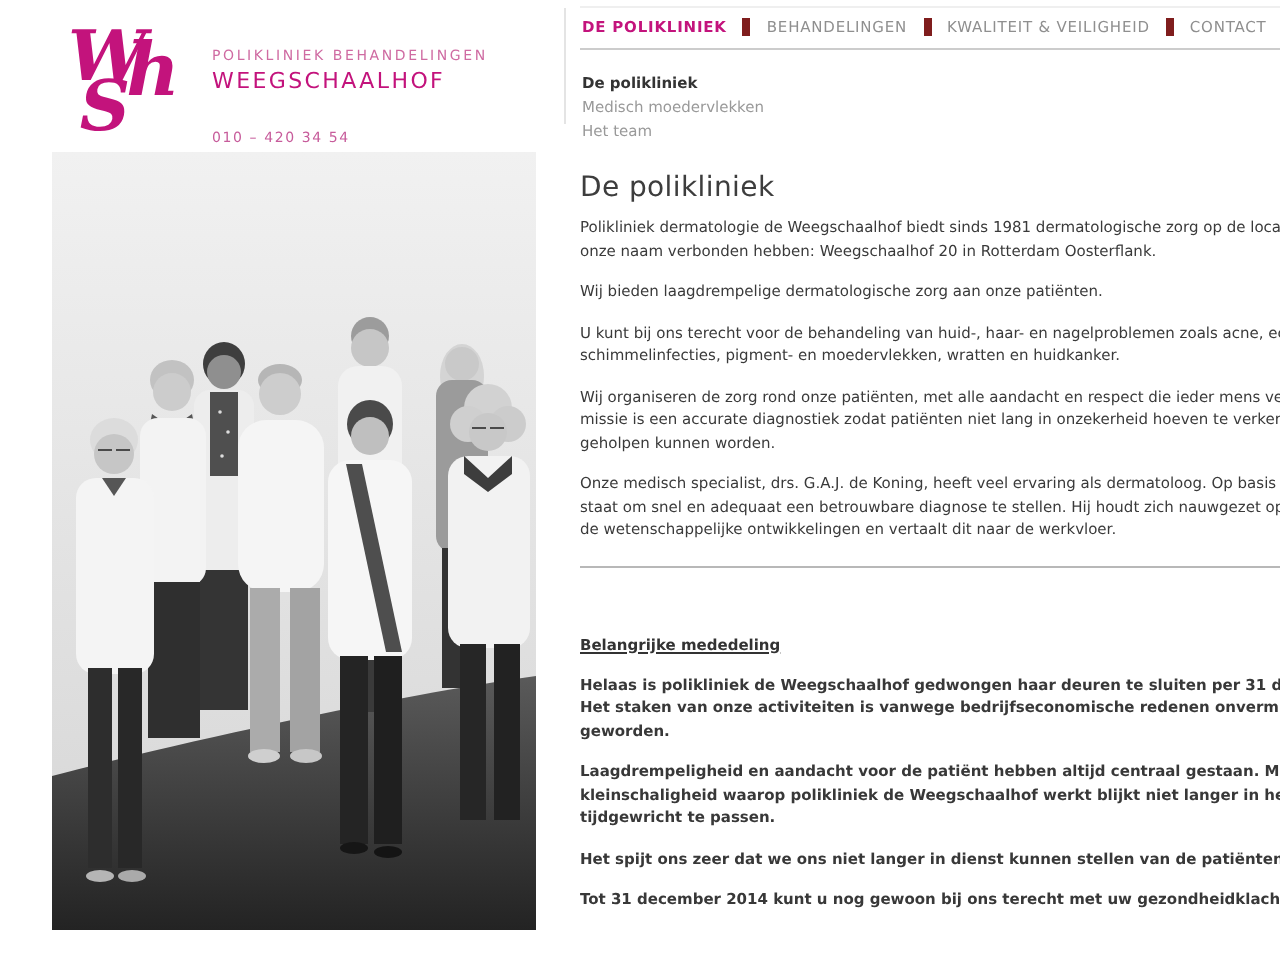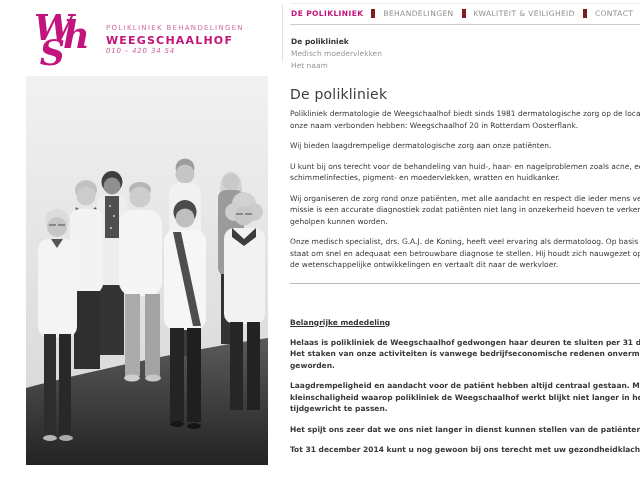--- a/index.html
+++ b/index.html
@@ -5,22 +5,22 @@
   * { margin:0; padding:0; box-sizing:border-box; }
   html,body { width:640px; height:480px; overflow:hidden; background:#ffffff;
               font-family:"DejaVu Sans", sans-serif; }
   body { position:relative; }
 
   
   .brand { position:absolute; left:34px; top:8px; display:flex; align-items:flex-start; cursor:pointer; }
   .monogram { width:64px; height:60px; display:block; }
   .brand-text { margin-left:8px; padding-top:16px; }
   .brand-line1 { font-size:7px; letter-spacing:1.3px; color:#cf6ba2; white-space:nowrap; }
-  .brand-line2 { font-size:11px; font-weight:bold; letter-spacing:1.2px; color:#c3137c; margin-top:2px; white-space:nowrap; }
-  .brand-phone { font-size:7px; letter-spacing:0.8px; color:#c75c9b; margin-top:0; white-space:nowrap;font-style:italic; }
+  .brand-line2 { font-size:11px; font-weight:normal; letter-spacing:1.2px; color:#c3137c; margin-top:2px; white-space:nowrap; }
+  .brand-phone { font-size:7px; letter-spacing:0.8px; color:#c75c9b; margin-top:18px; white-space:nowrap; }
 
   .header-divider { position:absolute; left:282px; top:4px; width:1px; height:58px; background:#e4e4e4; }
 
   
   .topnav { position:absolute; left:290px; top:3px; width:420px;
             border-top:1px solid #efefef; border-bottom:1px solid #cccccc;
             padding:5px 0 6px 0; }
   .topnav ul { list-style:none; display:flex; }
   .topnav li { font-size:7.5px; letter-spacing:0.4px; color:#8f8f8f;
                padding:0 8px; border-left:4px solid #7f1d1d; white-space:nowrap; cursor:pointer; }
@@ -71,21 +71,21 @@
     <li>BEHANDELINGEN</li>
     <li>KWALITEIT &amp; VEILIGHEID</li>
     <li>CONTACT</li>
     <li>NIEUWS</li>
   </ul>
 </nav>
 
 <div class="subnav">
   <div class="active">De polikliniek</div>
   <div>Medisch moedervlekken</div>
-  <div>Het naam</div>
+  <div>Het team</div>
 </div>
 
 <figure class="photo">
   <svg viewBox="0 0 242 389" aria-hidden="true">
     <defs>
       <linearGradient id="wallg" x1="0" y1="0" x2="0" y2="1">
         <stop offset="0" stop-color="#f1f1f1"></stop>
           <stop offset="1" stop-color="#d5d5d5"></stop>
       </linearGradient>
       <linearGradient id="floorg" x1="0" y1="0" x2="0" y2="1">

